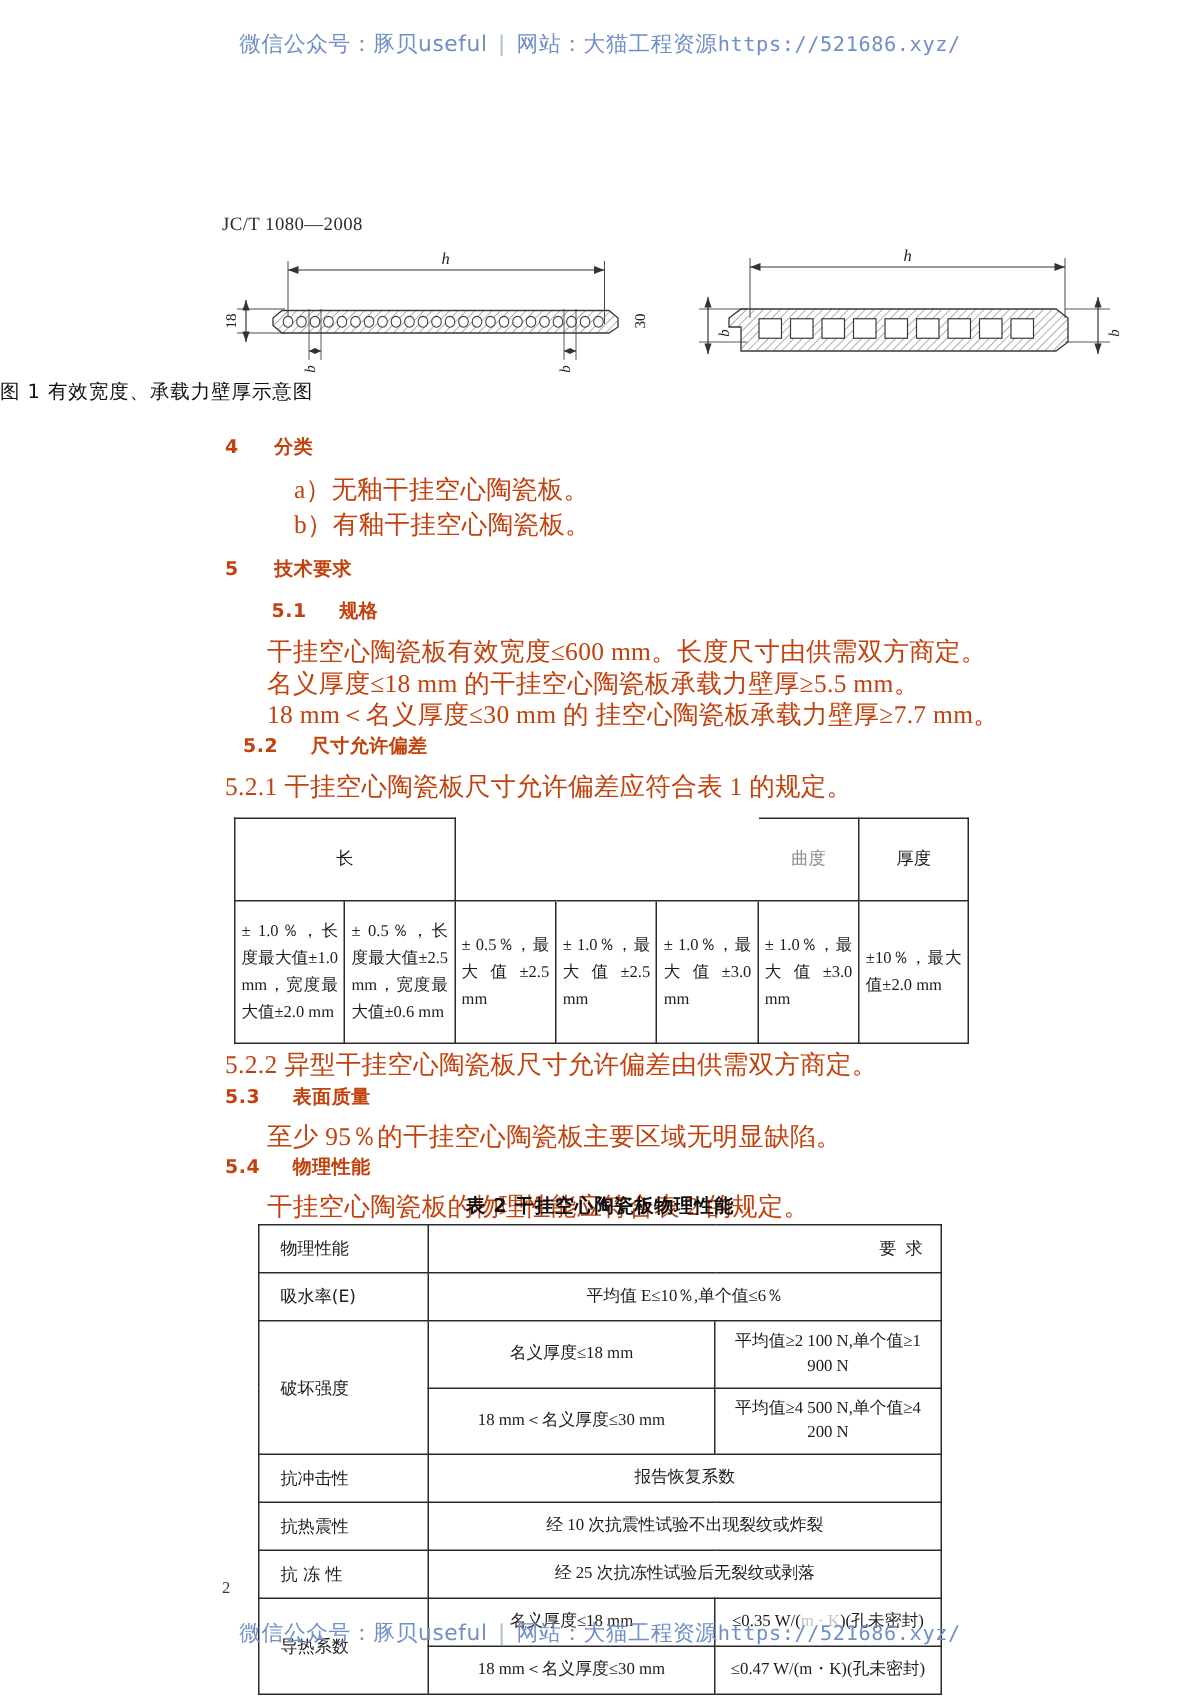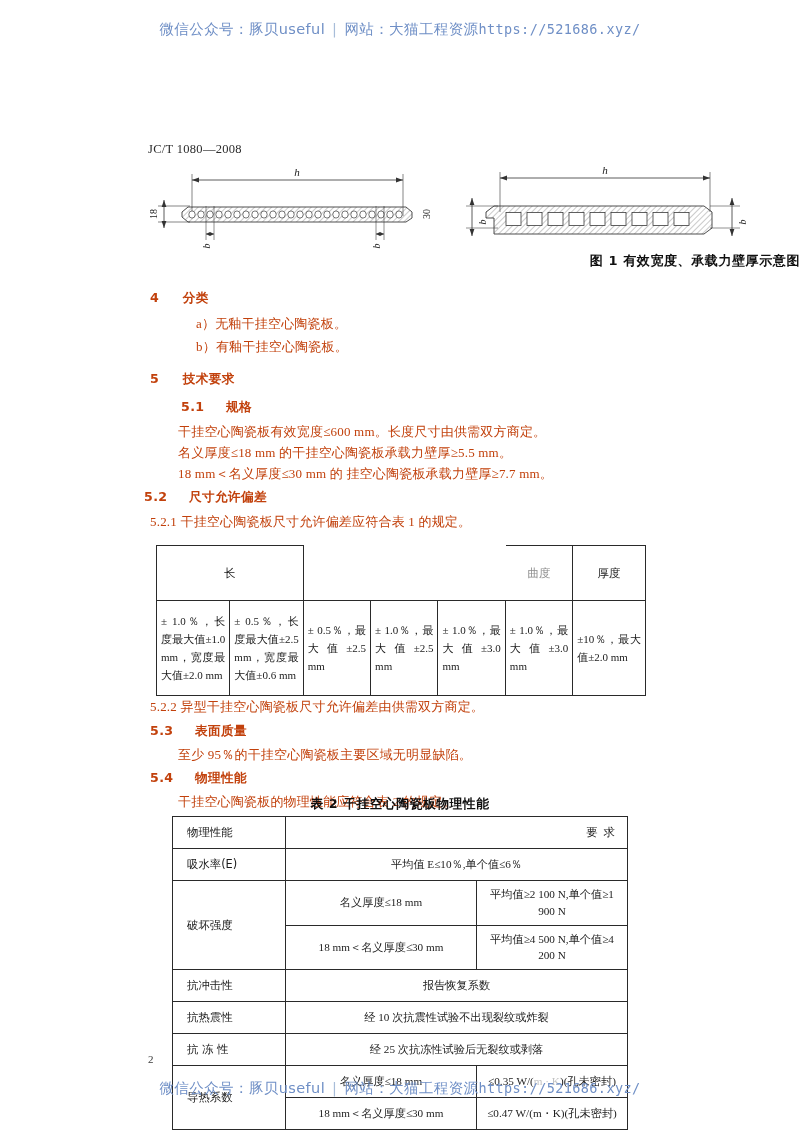--- a/index.html
+++ b/index.html
@@ -32,42 +32,42 @@
   .std-no{
     position:absolute;left:148px;top:142px;
     font-size:12.5px;letter-spacing:.3px;
     font-family:"Liberation Serif","DejaVu Serif",serif;
     color:#2b2b2b;
   }
 
   
   .figure{position:absolute;left:148px;top:166px;width:620px;height:92px;}
   .fig-cap{
-    position:absolute;left:0;top:252px;width:800px;text-align:right;
-    font-size:13px;font-weight:bold;letter-spacing:.6px;
+    position:absolute;left:0;top:252px;width:800px;text-align:left;
+    font-size:13px;font-weight:normal;letter-spacing:.6px;
     font-family:"DejaVu Sans","Liberation Sans",sans-serif;
     color:#101010;
   }
 
   
   .clause{
     position:absolute;
     font-size:13px;
     color:#c2410c;
     white-space:nowrap;
   }
   .head{
     font-weight:bold;
     font-family:"DejaVu Sans","Liberation Sans",sans-serif;
     letter-spacing:.4px;
     font-size:12.6px;
   }
   .para{
     font-family:"Liberation Serif","DejaVu Serif",serif;
-    font-size:13px;
+    font-size:17px;
     letter-spacing:.2px;
   }
 
   
   table{border-collapse:collapse;}
   .t1{
     position:absolute;left:156px;top:545px;width:490px;
     font-size:11px;
     font-family:"Liberation Serif","DejaVu Serif",serif;
   }
@@ -262,21 +262,21 @@
 
   <div class="clause head" style="left:150px;top:399px;margin-left:31px;">
     <span>5.1</span>
     <span style="display:inline-block;width:12px;"></span>
     <span>规格</span>
   </div>
   <div class="clause para" style="left:178px;top:423px;">干挂空心陶瓷板有效宽度≤600 mm。长度尺寸由供需双方商定。</div>
   <div class="clause para" style="left:178px;top:444px;">名义厚度≤18 mm 的干挂空心陶瓷板承载力壁厚≥5.5 mm。</div>
   <div class="clause para" style="left:178px;top:465px;">18 mm＜名义厚度≤30 mm 的 挂空心陶瓷板承载力壁厚≥7.7 mm。</div>
 
-  <div class="clause head" style="left:144px;top:489px;">
+  <div class="clause head" style="left:162px;top:489px;">
     <span>5.2</span>
     <span style="display:inline-block;width:12px;"></span>
     <span>尺寸允许偏差</span>
   </div>
   <div class="clause para" style="left:150px;top:513px;">5.2.1  干挂空心陶瓷板尺寸允许偏差应符合表 1 的规定。</div>
 
   <table class="t1">
     <tbody>
         <tr>
       <td class="hdr" colspan="2">长</td>

